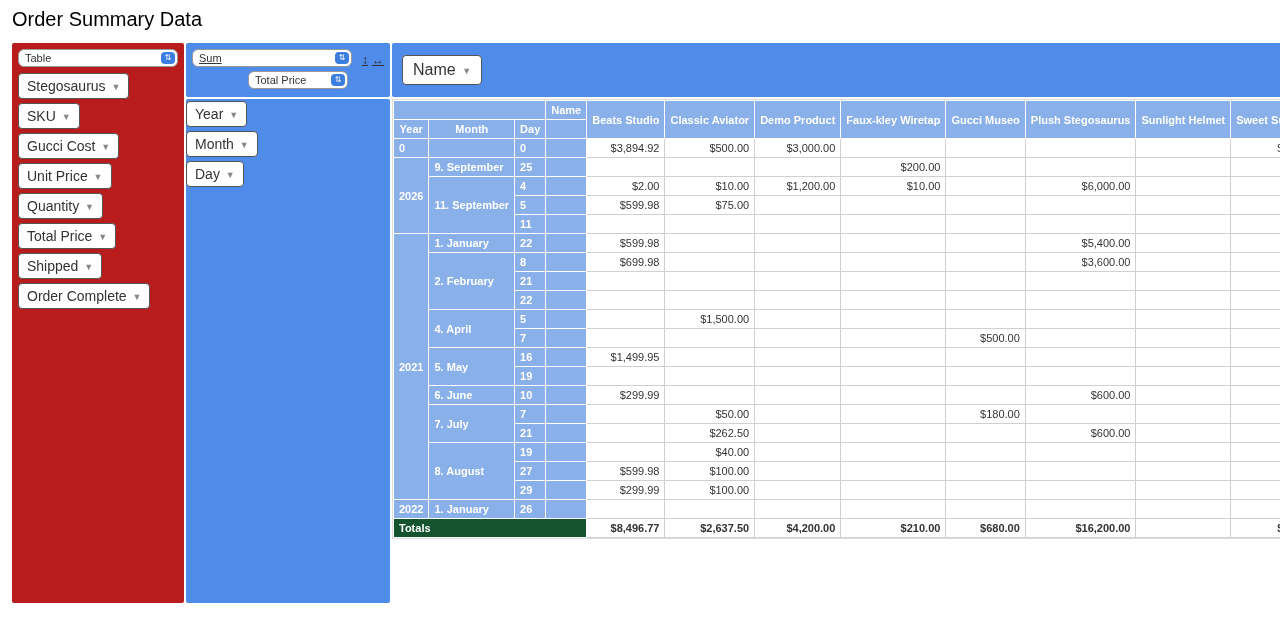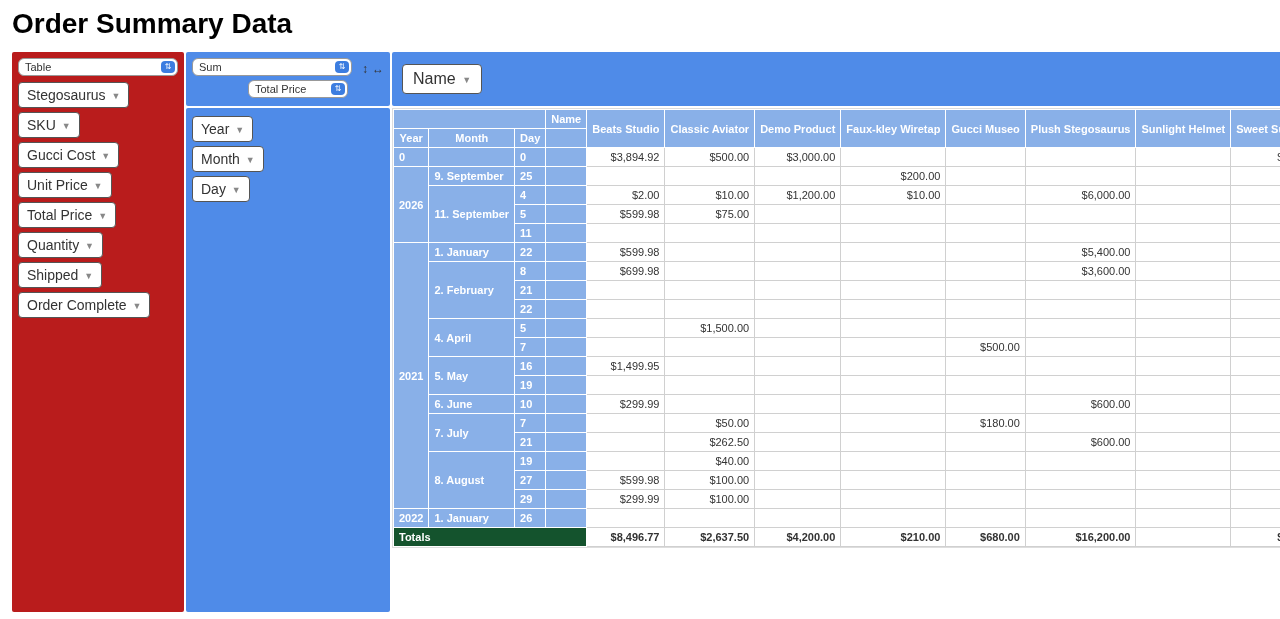--- a/index.html
+++ b/index.html
@@ -6,22 +6,22 @@
   body {
     margin: 0;
     padding: 8px 12px;
     font-family: Arial, Helvetica, sans-serif;
     font-size: 13px;
     color: #333;
     background: #fff;
   }
   h1 {
     margin: 0 0 12px 0;
-    font-size: 28px;
-    font-weight: bold;
+    font-size: 20px;
+    font-weight: normal;
     color: #000;
   }
   .layout {
     display: flex;
     gap: 2px;
     align-items: stretch;
   }
   .panel {
     background: #b91c1c;
     padding: 6px;
@@ -29,30 +29,30 @@
   .panel-left {
     width: 176px;
     min-height: 560px;
     border-radius: 2px;
   }
   .panel-mid {
     width: 222px;
     display: flex;
     flex-direction: column;
     gap: 2px;
+    text-decoration: underline;
   }
   .panel-mid-top {
     background: #4f8be8;
     padding: 6px;
     border-radius: 2px;
     height: 54px;
   }
   .panel-mid-bottom {
     background: #4f8be8;
-    padding: 6px;
     flex: 1;
     border-radius: 2px;
   }
   .panel-right {
     flex: 1;
     display: flex;
     flex-direction: column;
     gap: 2px;
   }
   .panel-right-top {
@@ -162,22 +162,22 @@
   <div class="panel panel-left">
     <div class="select-wrap">
       <span>Table</span>
       <span class="select-handle">⇅</span>
     </div>
     <div id="unused-fields">
         <div><span class="pill"><span>Stegosaurus</span> <span class="caret">▼</span></span></div>
         <div><span class="pill"><span>SKU</span> <span class="caret">▼</span></span></div>
         <div><span class="pill"><span>Gucci Cost</span> <span class="caret">▼</span></span></div>
         <div><span class="pill"><span>Unit Price</span> <span class="caret">▼</span></span></div>
+        <div><span class="pill"><span>Quantity</span> <span class="caret">▼</span></span></div>
         <div><span class="pill"><span>Total Price</span> <span class="caret">▼</span></span></div>
-        <div><span class="pill"><span>Quantity</span> <span class="caret">▼</span></span></div>
         <div><span class="pill"><span>Shipped</span> <span class="caret">▼</span></span></div>
         <div><span class="pill"><span>Order Complete</span> <span class="caret">▼</span></span></div>
       </div>
   </div>
 
   <div class="panel-mid">
     <div class="panel-mid-top">
       <div style="display:flex;align-items:center;gap:4px;">
         <div class="select-wrap" style="width:160px;margin-bottom:4px;">
           <span>Sum</span>

